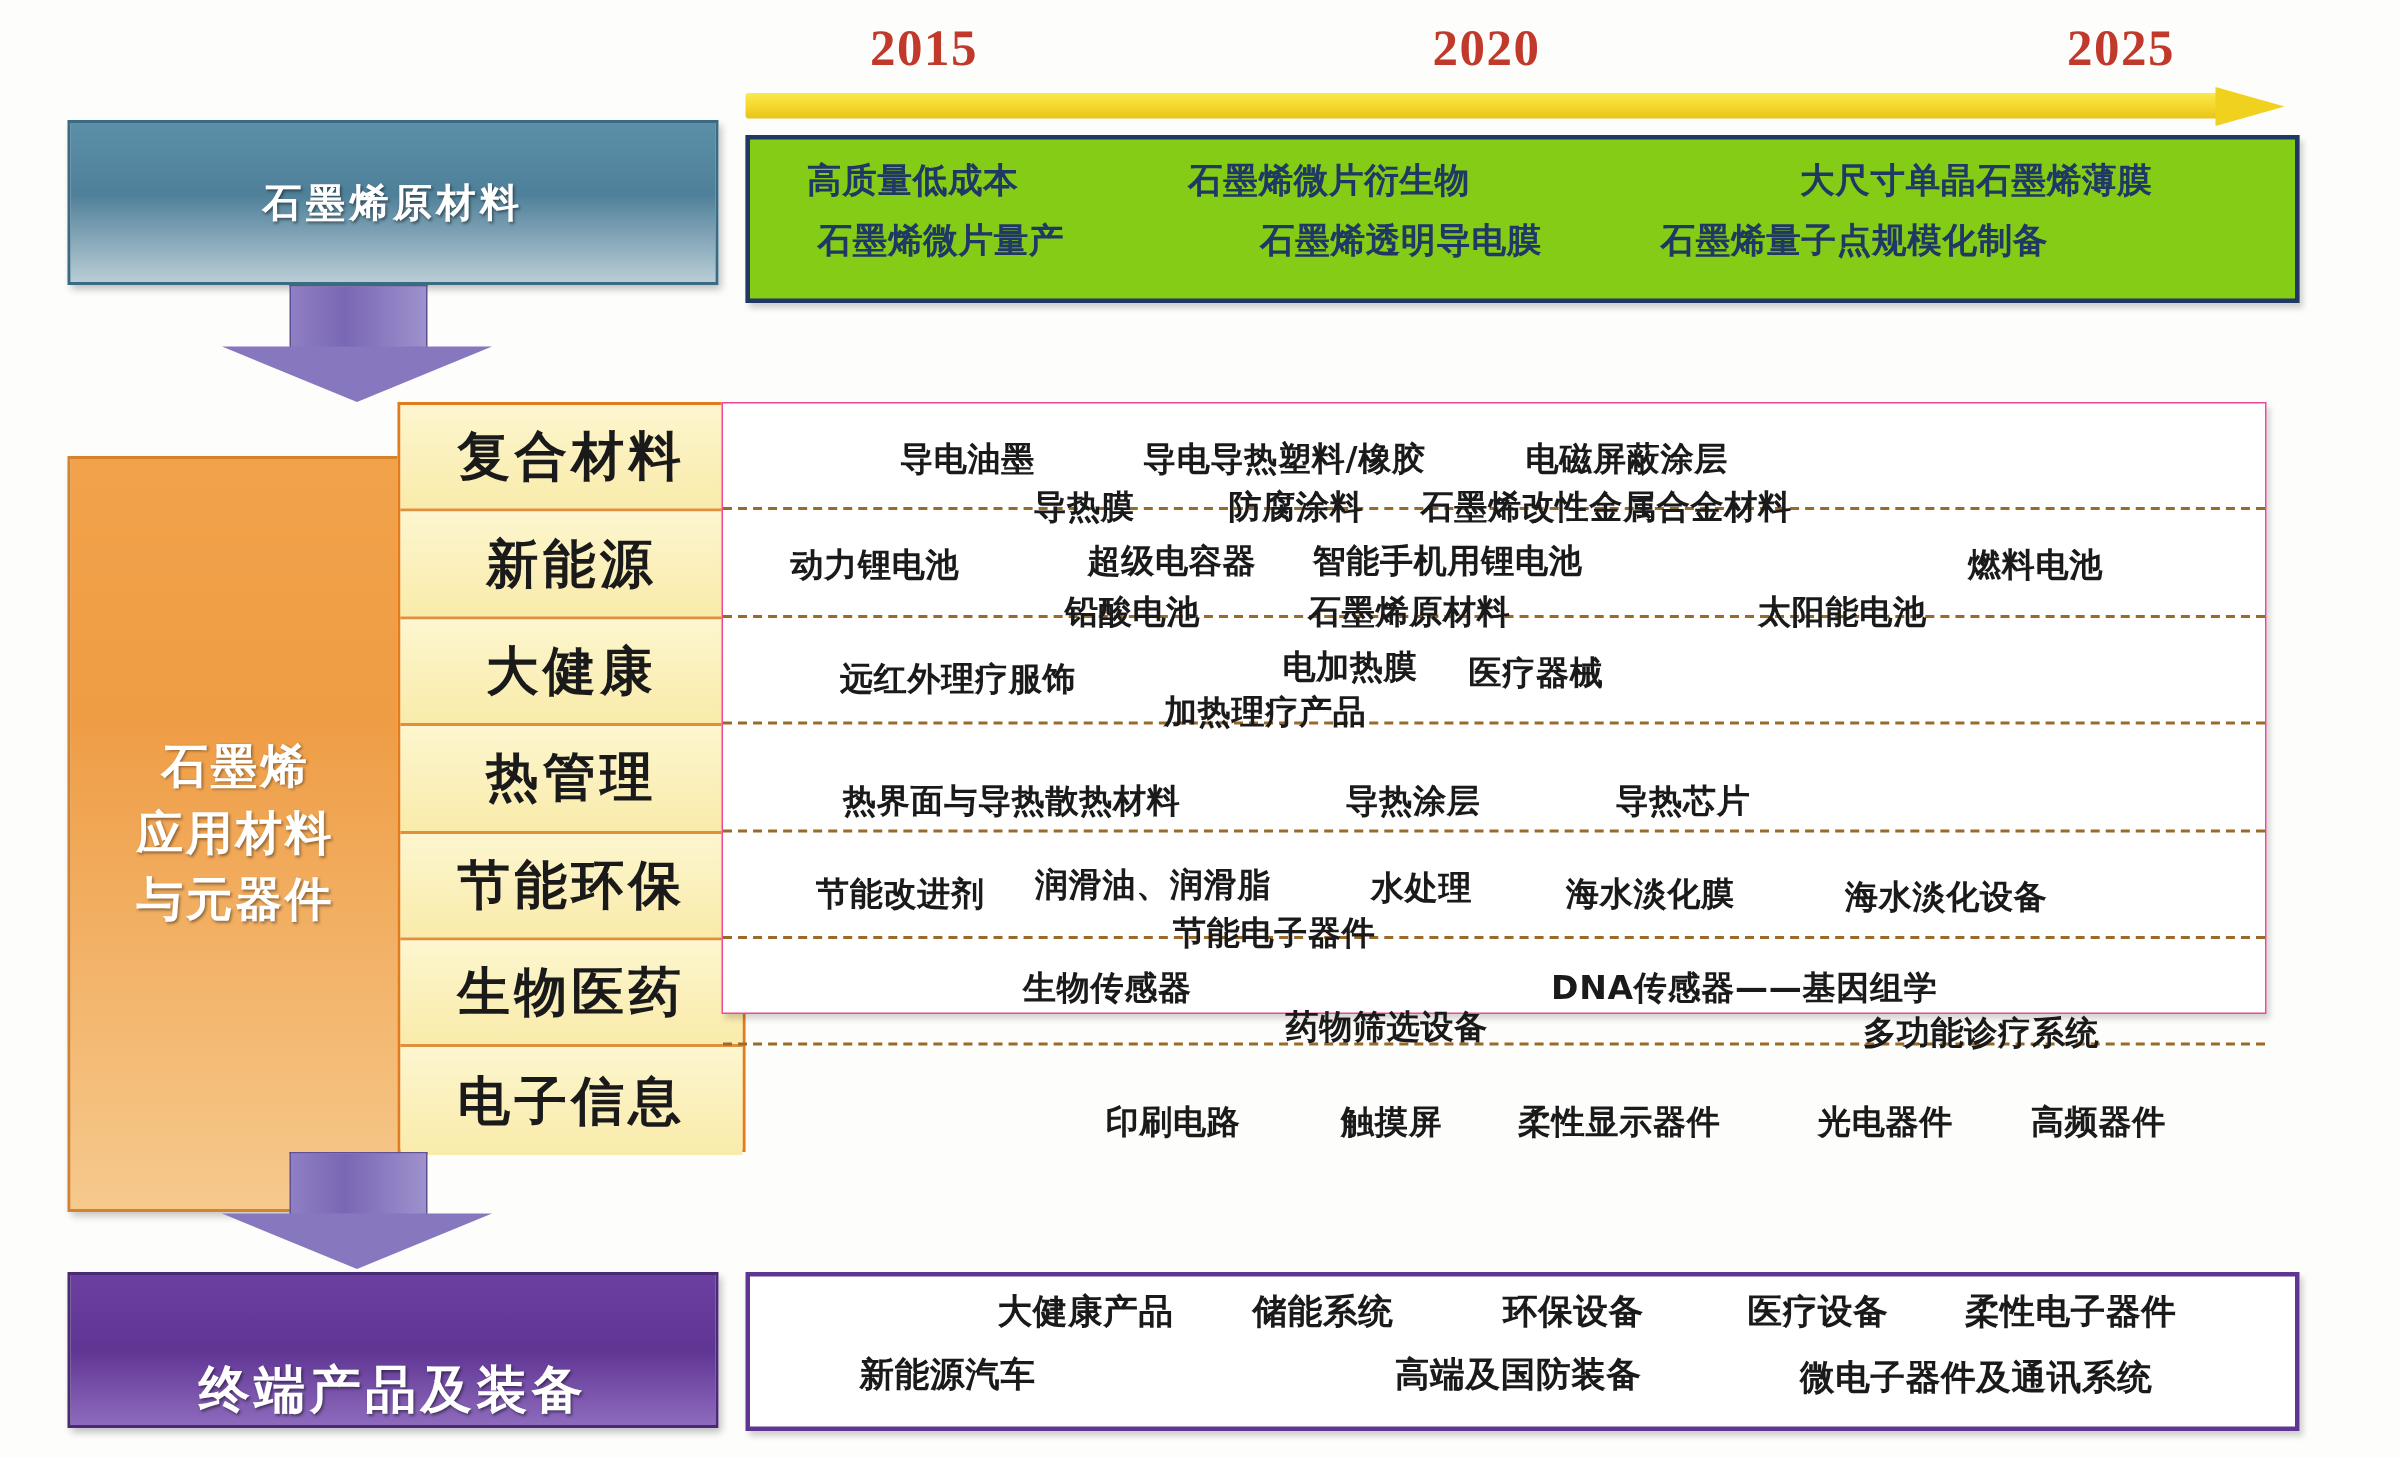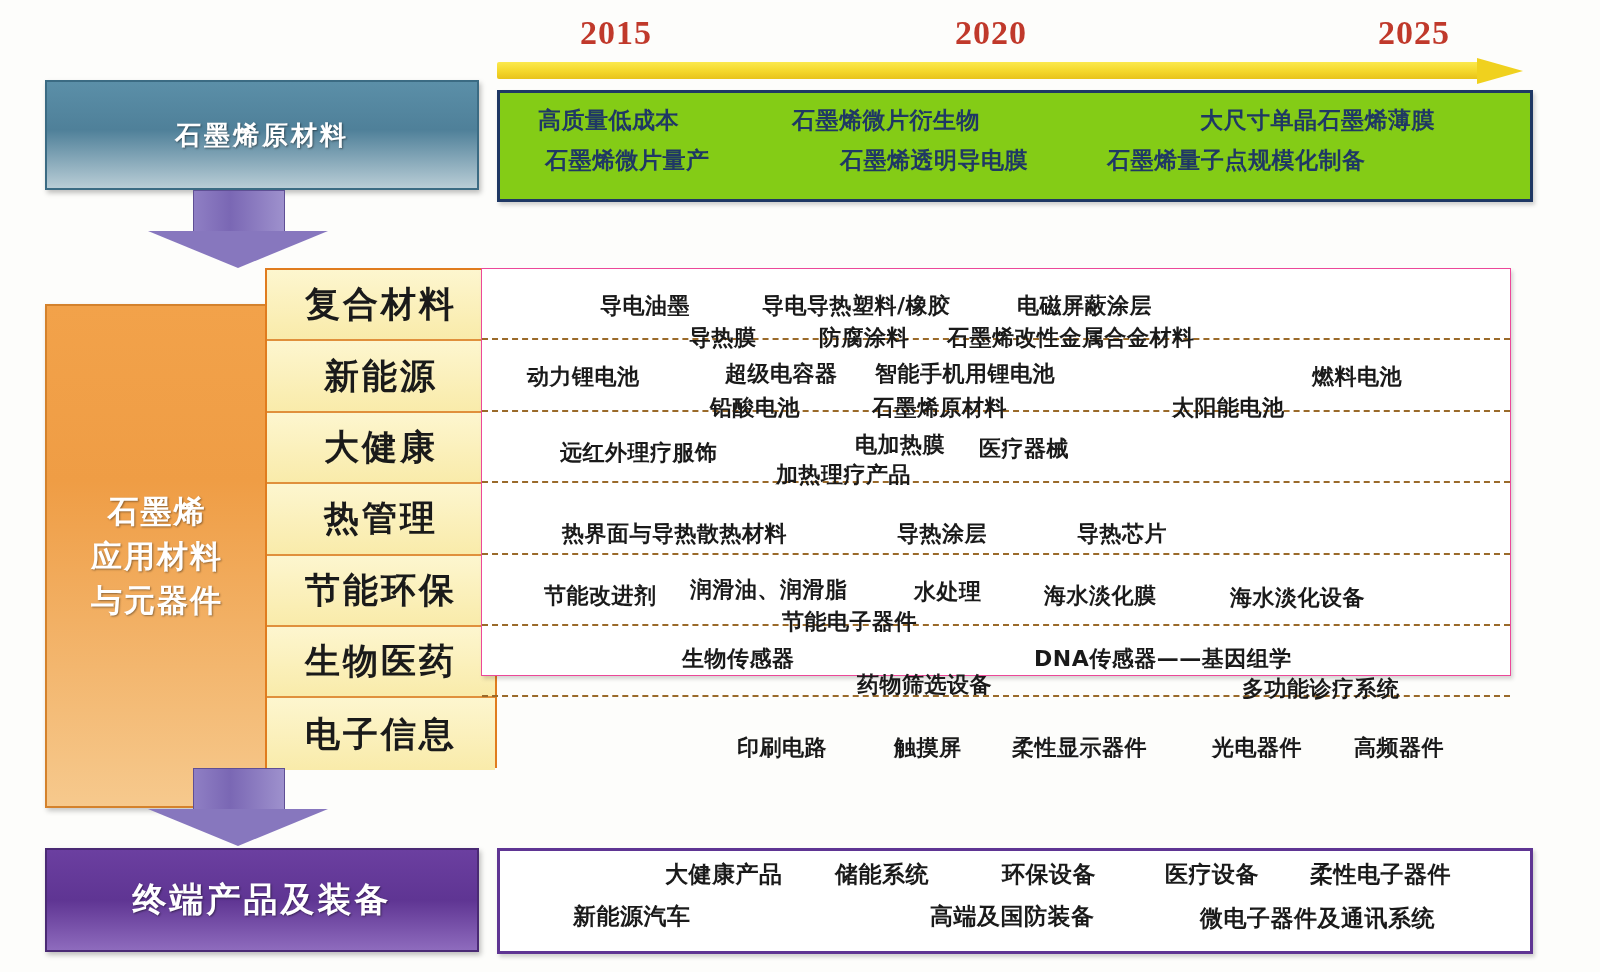--- a/index.html
+++ b/index.html
@@ -218,21 +218,21 @@
   
   #end-label {
     position: absolute;
     left: 45px;
     top: 848px;
     width: 430px;
     height: 100px;
     background: linear-gradient(180deg, #6b3fa0 0%, #5f3593 50%, #8e6bbd 100%);
     border: 2px solid #4a2a74;
     display: flex;
-    align-items: center;
+    align-items: flex-end;
     justify-content: center;
     box-shadow: 2px 3px 5px rgba(0,0,0,0.25);
   }
   #end-label .txt {
     color: #ffffff;
     font-size: 34px;
     font-weight: bold;
     letter-spacing: 3px;
     text-shadow: 1px 1px 2px rgba(0,0,0,0.45);
   }

